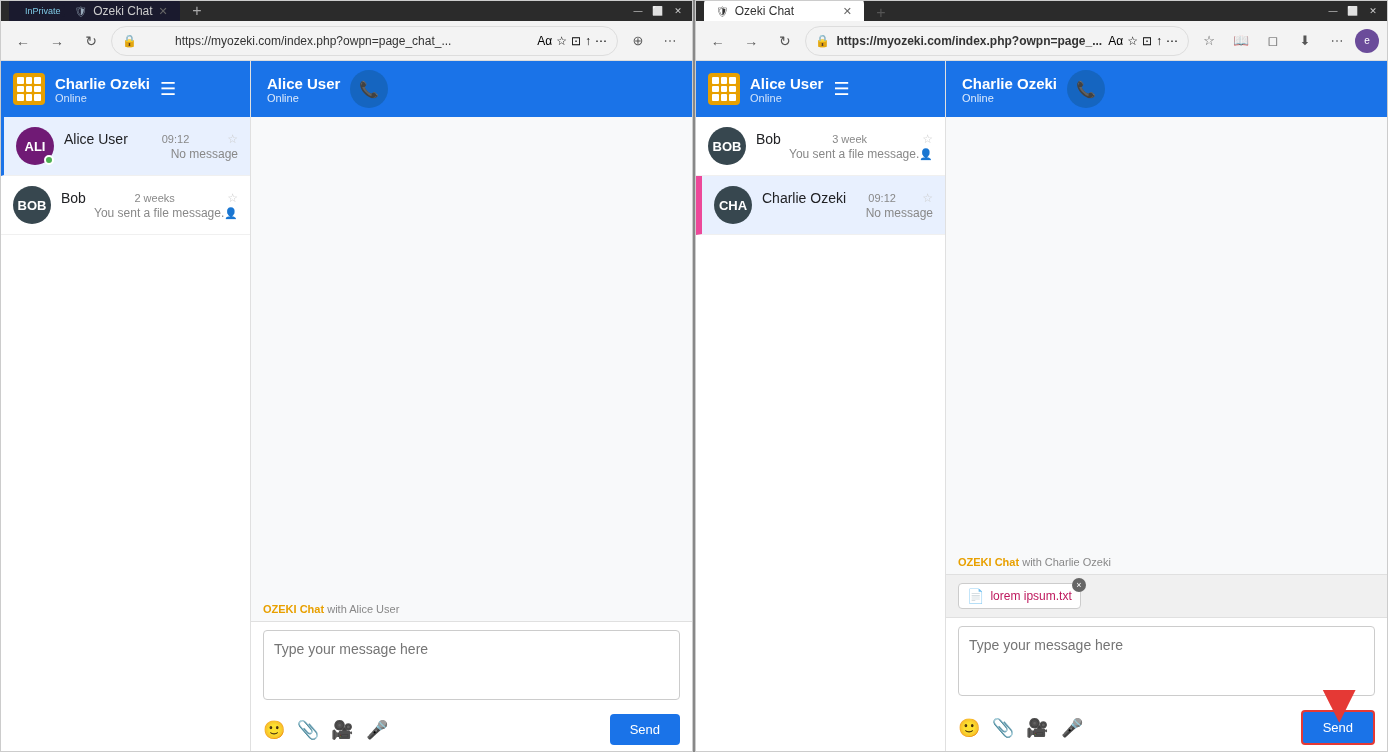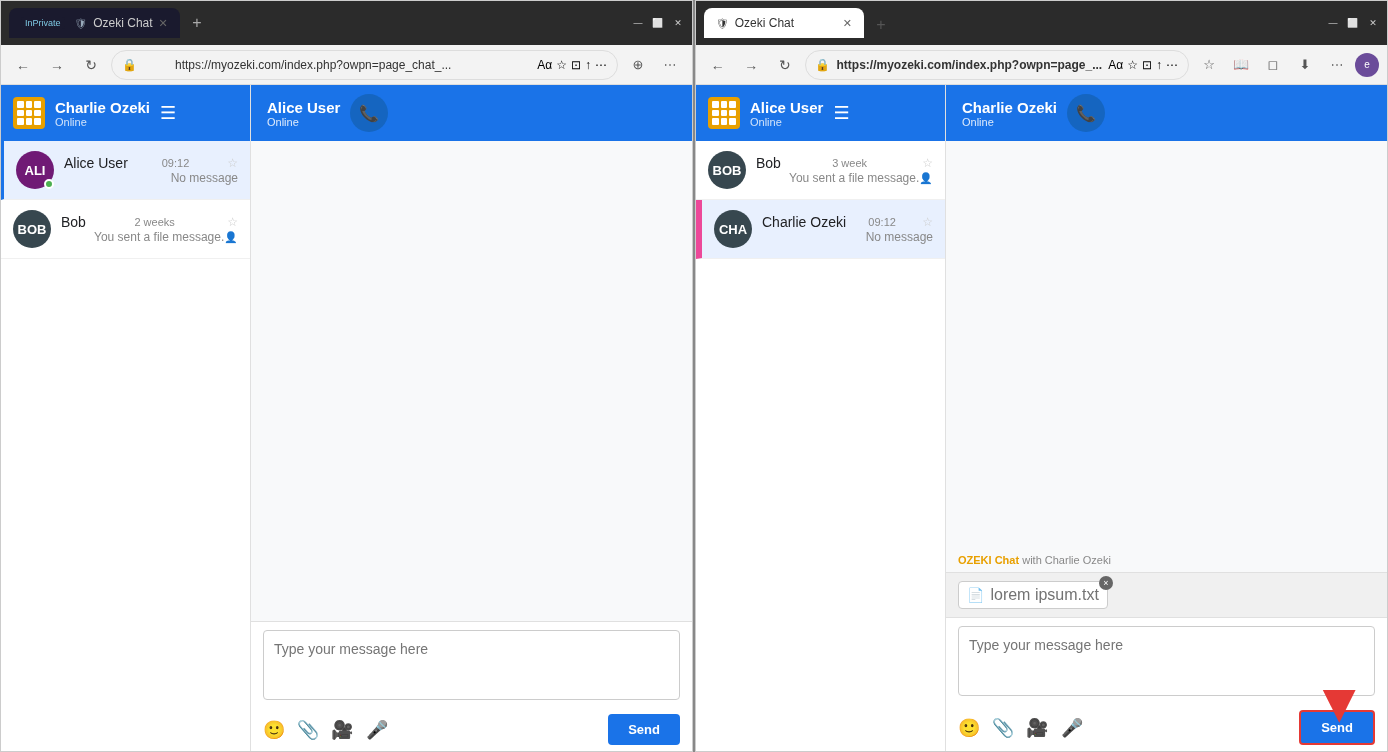--- a/index.html
+++ b/index.html
@@ -31,21 +31,21 @@
 
     
     .browser-chrome {
       background: #2b2b2b;
       display: flex;
       flex-direction: column;
     }
     .browser-titlebar {
       display: flex;
       align-items: center;
-      height: 44px;
+      height: 20px;
       padding: 0 8px;
       gap: 4px;
     }
     .win-btn {
       width: 12px; height: 12px;
       font-size: 9px;
       color: #ccc;
       cursor: pointer;
       display: flex; align-items: center; justify-content: center;
     }
@@ -319,21 +319,21 @@
       align-items: center;
       gap: 6px;
       background: white;
       border: 1px solid #ccc;
       border-radius: 4px;
       padding: 4px 8px;
       font-size: 12px;
       position: relative;
     }
     .file-icon { font-size: 14px; color: #555; }
-    .file-name { font-size: 16px; color: #737373; }
+    .file-name { font-size: 12px; color: #be185d; }
     .file-close {
       position: absolute;
       top: -6px; right: -6px;
       width: 14px; height: 14px;
       background: #666;
       border-radius: 50%;
       display: flex; align-items: center; justify-content: center;
       color: white;
       font-size: 9px;
       cursor: pointer;
@@ -367,21 +367,21 @@
     }
     .send-btn {
       margin-left: auto;
       background: #1a73e8;
       color: white;
       border: none;
       border-radius: 4px;
       padding: 8px 20px;
       font-size: 13px;
       cursor: pointer;
-      font-weight: 700;
+      font-weight: 400;
       text-align: right;
     }
     .send-btn.highlighted {
       border: 2px solid #e53935;
     }
 
     
     .window-divider {
       width: 2px;
       background: #888;
@@ -506,20 +506,23 @@
 
     <div class="chat-panel">
       <div class="chat-header">
         <div>
           <div class="chat-header-name">Alice User</div>
           <div class="chat-header-status">Online</div>
         </div>
         <div class="call-btn">📞</div>
       </div>
       <div class="chat-messages"></div>
+      <div class="chat-label">
+        <span class="brand">OZEKI Chat</span><span> with Alice User</span>
+      </div>
       <div class="chat-input-area">
         <div class="message-input-wrapper">
           <textarea class="message-textarea" placeholder="Type your message here" style=""></textarea>
         </div>
         <div class="chat-toolbar">
           <span class="chat-tool-btn">🙂</span>
           <span class="chat-tool-btn">📎</span>
           <span class="chat-tool-btn">🎥</span>
           <span class="chat-tool-btn">🎤</span>
           <button class="send-btn">Send</button>

